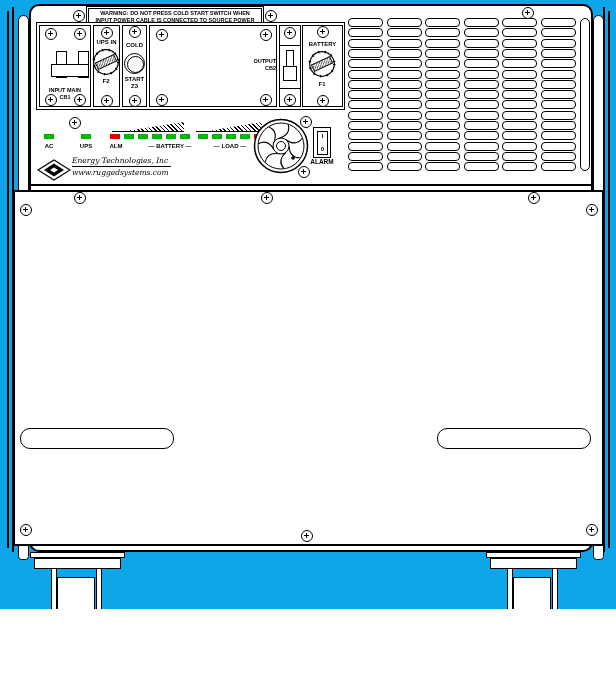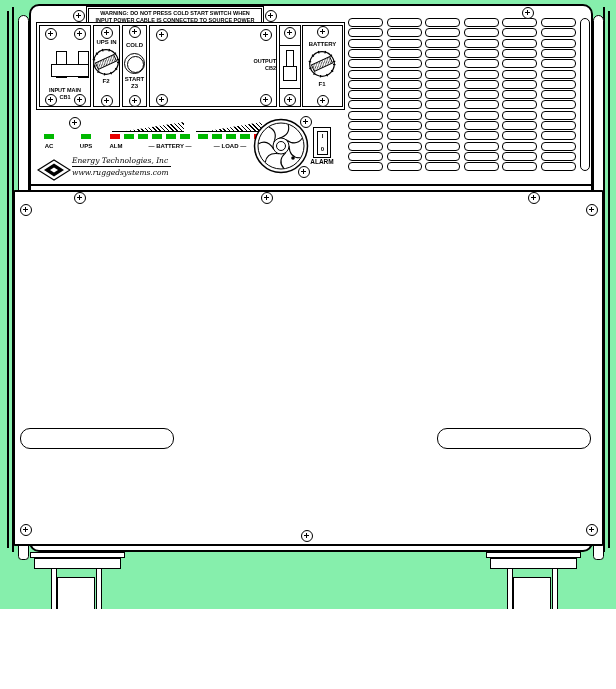--- a/index.html
+++ b/index.html
@@ -1,16 +1,16 @@
 <!DOCTYPE html>
 <html><head>
 <meta charset="utf-8">
 <style>
   html,body{margin:0;padding:0;background:#fff;}
-  #stage{position:relative;width:616px;height:609px;background:#86efac;
+  #stage{position:relative;width:616px;height:609px;background:#0ea5e9;
          font-family:"Liberation Sans",sans-serif;color:#000;overflow:hidden;}
   .abs{position:absolute;box-sizing:border-box;}
   .ln{position:absolute;background:#000;}
   .box{position:absolute;box-sizing:border-box;border:1px solid #000;background:#fff;}
   .tl{position:absolute;font-weight:bold;font-size:6px;line-height:7px;text-align:center;
       letter-spacing:0;white-space:nowrap;}
   .screw{position:absolute;width:10px;height:10px;border:1px solid #000;border-radius:50%;background:#fff;}
   .screw::before{content:"";position:absolute;left:4px;top:1.5px;width:1px;height:5px;background:#000;}
   .screw::after{content:"";position:absolute;top:4px;left:1.5px;width:5px;height:1px;background:#000;}
   .led{position:absolute;width:10px;height:5px;top:0;}

